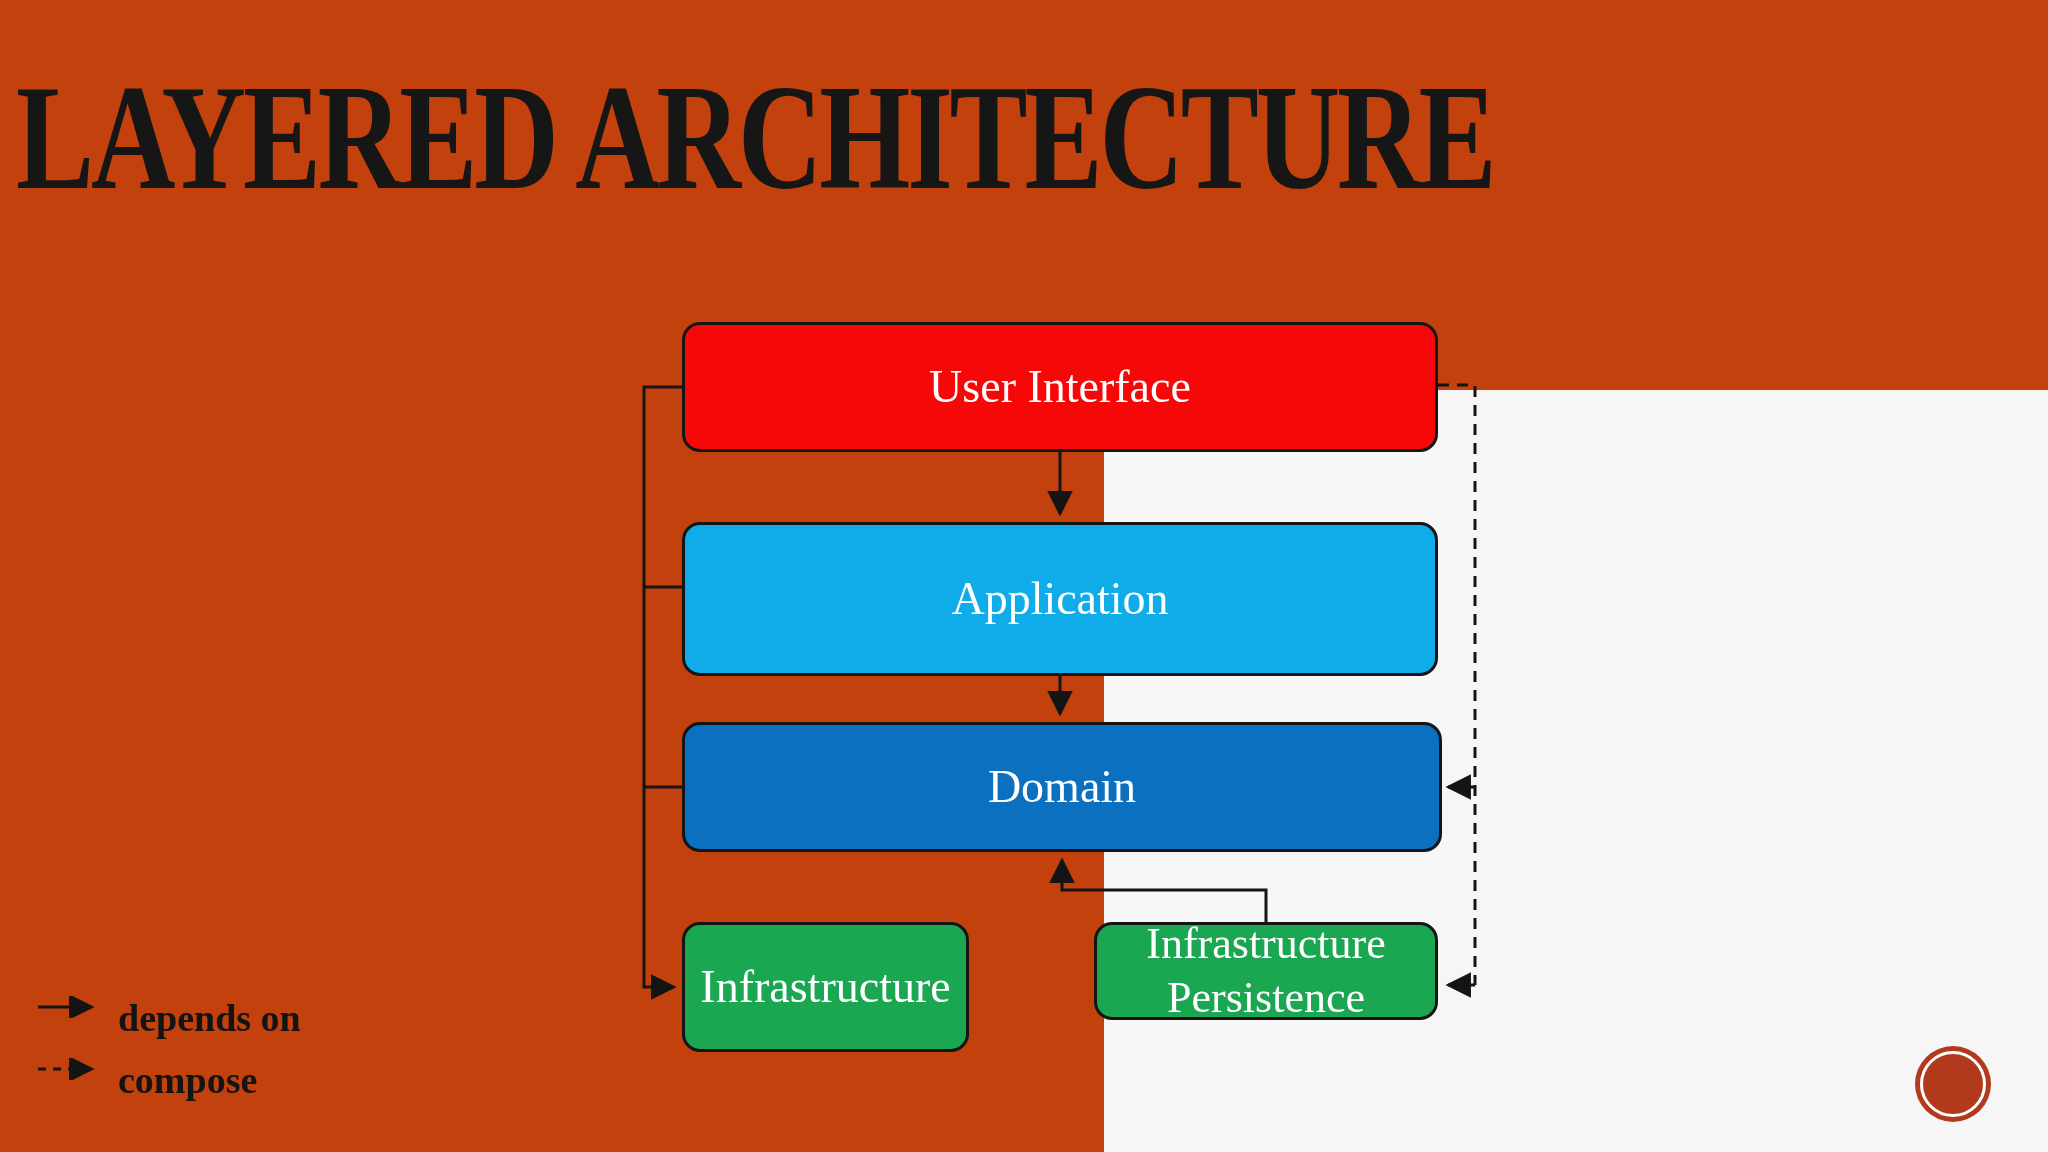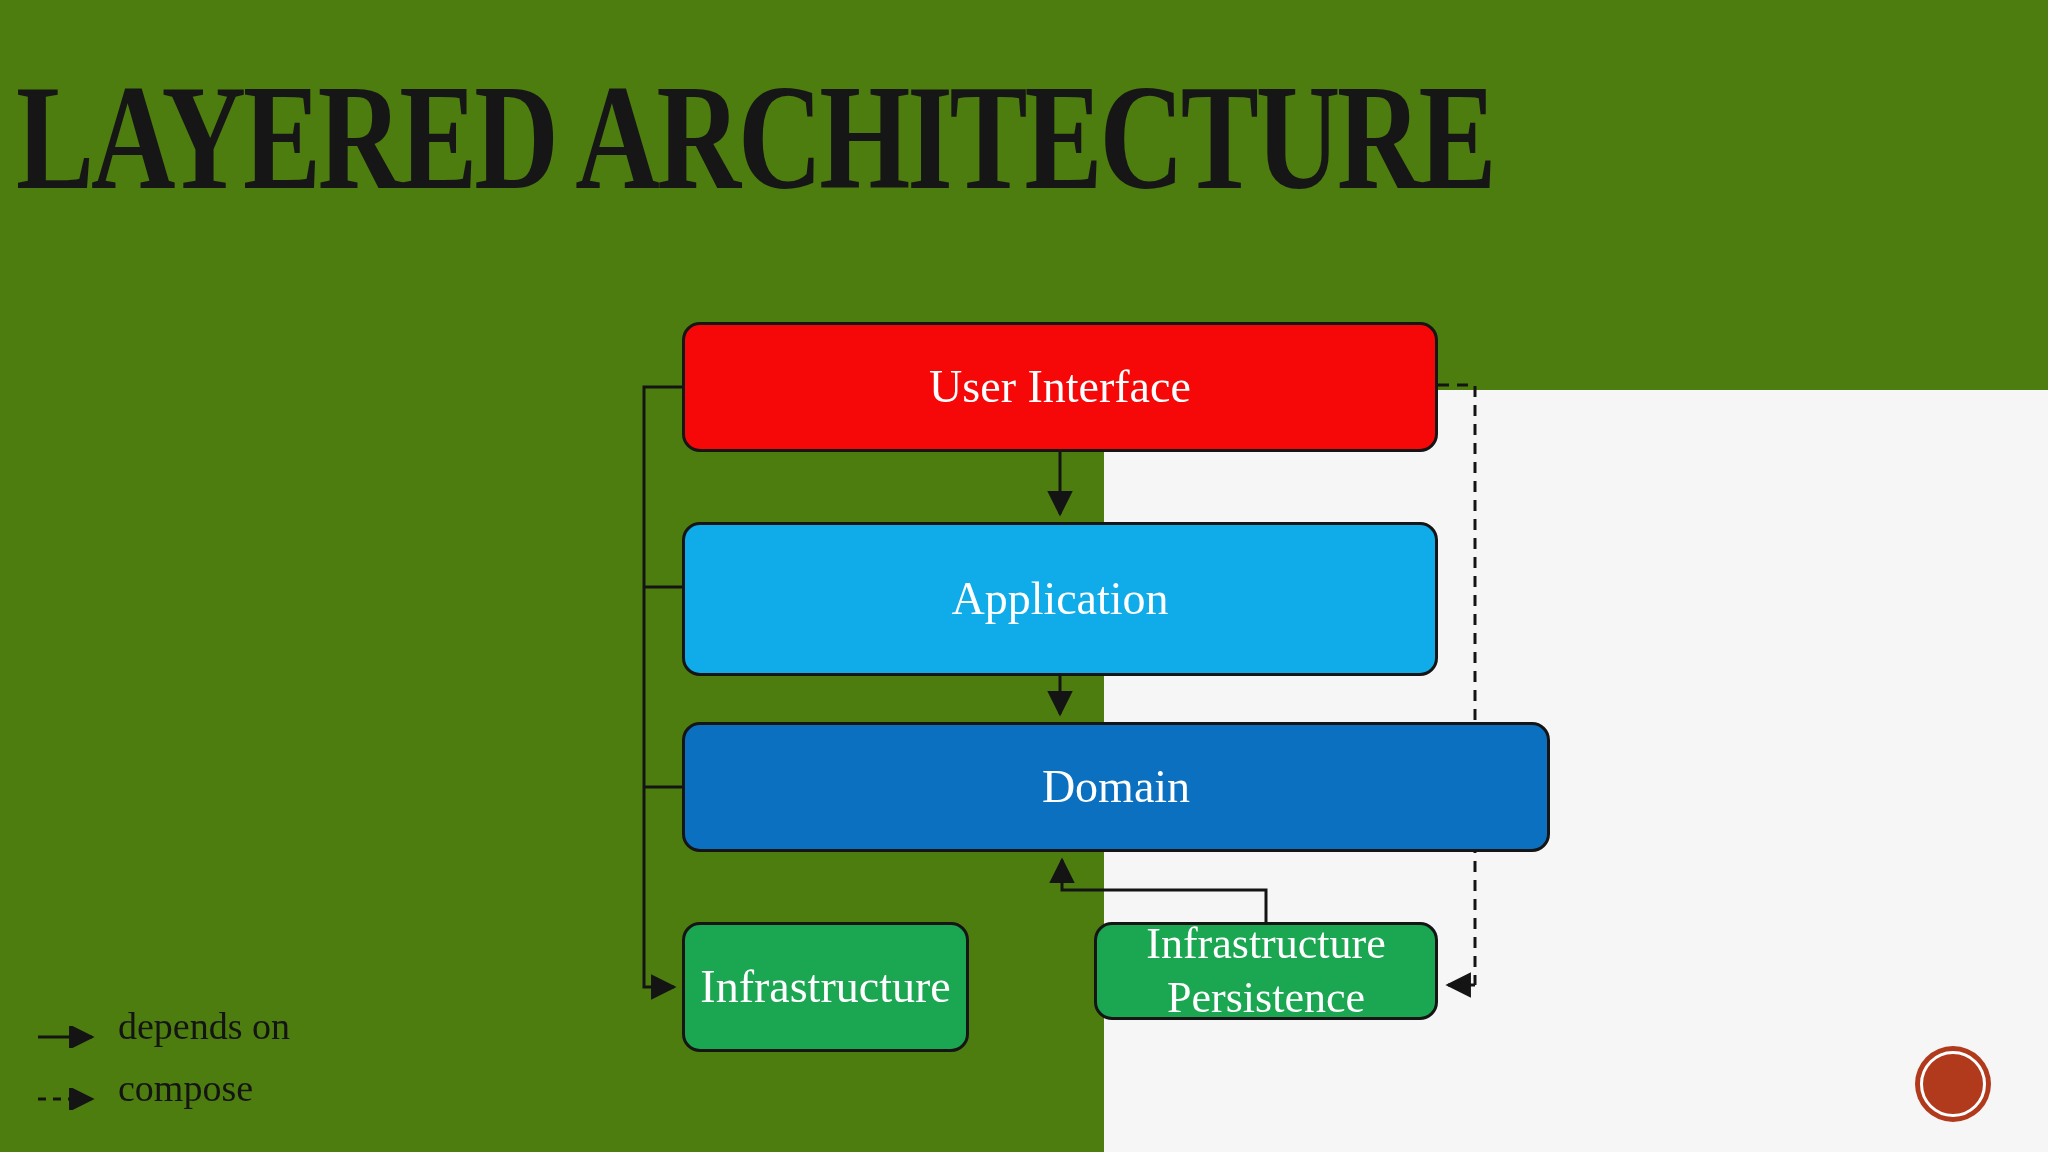--- a/index.html
+++ b/index.html
@@ -1,20 +1,20 @@
 <!DOCTYPE html>
 <html><head>
 <meta charset="utf-8">
 <style>
   html, body { margin: 0; padding: 0; background: #ffffff; }
   .stage {
     position: relative;
     width: 2048px;
     height: 1152px;
-    background: #4d7c0f;
+    background: #c2410c;
     overflow: hidden;
     font-family: "Liberation Serif", "DejaVu Serif", serif;
   }
   
   .bg-shade {
     position: absolute;
     left: 1104px; top: 390px;
     width: 944px; height: 762px;
     background: #f6f6f6;
     z-index: 0;
@@ -50,35 +50,36 @@
     z-index: 2;
   }
   .layer-label {
     color: #ffffff;
     font-size: 46px;
     line-height: 1.22;
     padding: 0 10px;
   }
   .box-ui            { left: 682px; top: 322px; width: 756px; height: 130px; }
   .box-application   { left: 682px; top: 522px; width: 756px; height: 154px; }
-  .box-domain        { left: 682px; top: 722px; width: 868px; height: 130px; }
+  .box-domain        { left: 682px; top: 722px; width: 760px; height: 130px; }
   .box-infrastructure{ left: 682px; top: 922px; width: 287px; height: 130px; }
   .box-infra-persist { left: 1094px; top: 922px; width: 344px; height: 98px; }
   .box-infra-persist .layer-label { font-size: 44px; max-width: 320px; }
 
   .legend {
     position: absolute;
     left: 36px; top: 996px;
     z-index: 3;
   }
   .legend-row {
     display: flex;
-    align-items: flex-end;
+    align-items: flex-start;
     height: 52px;
     margin-bottom: 10px;
+    font-weight: bold;
   }
   .legend-glyph { width: 66px; height: 22px; flex: 0 0 66px; }
   .legend-label {
     margin-left: 16px;
     font-size: 38px;
     color: #141414;
     white-space: nowrap;
   }
   .stamp {
     position: absolute;

